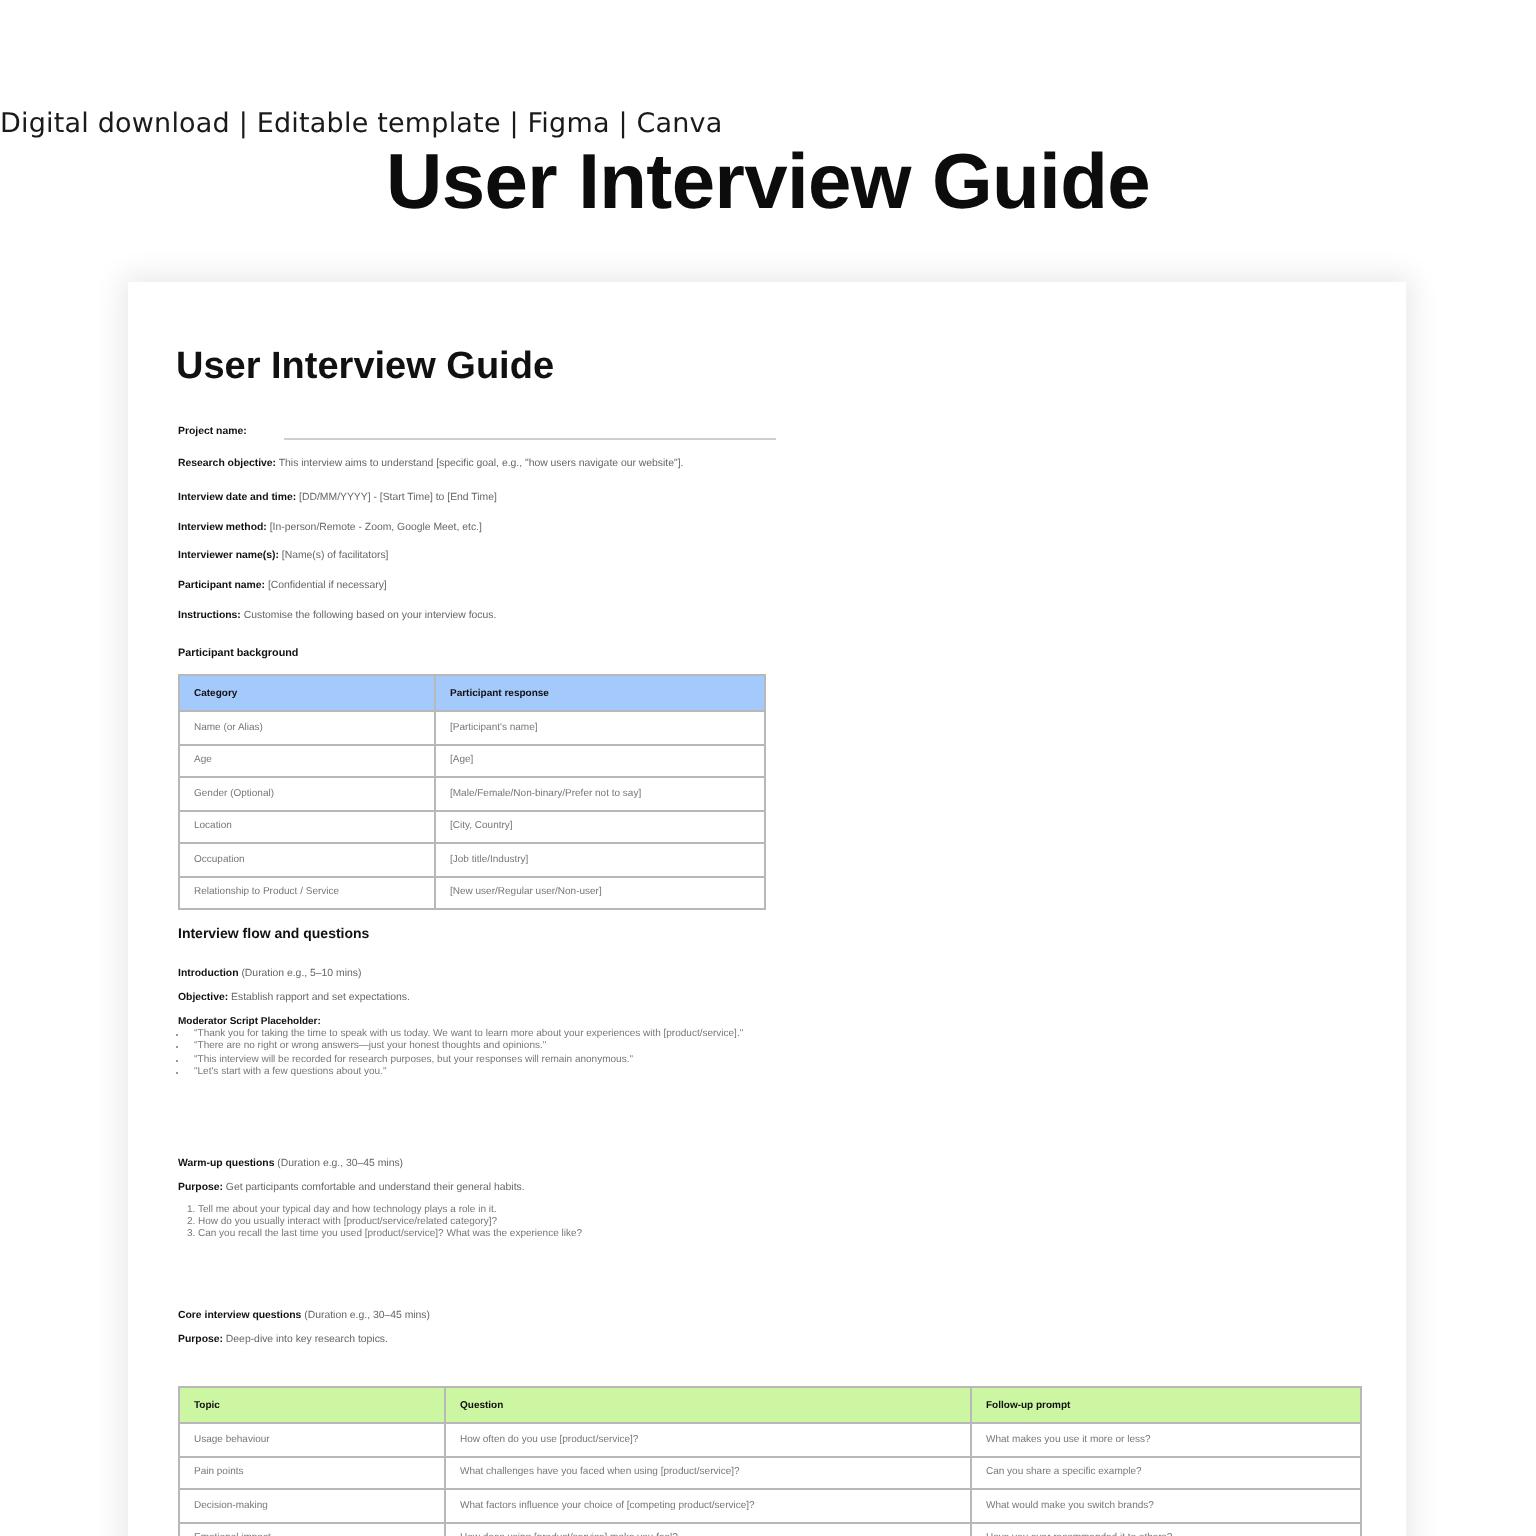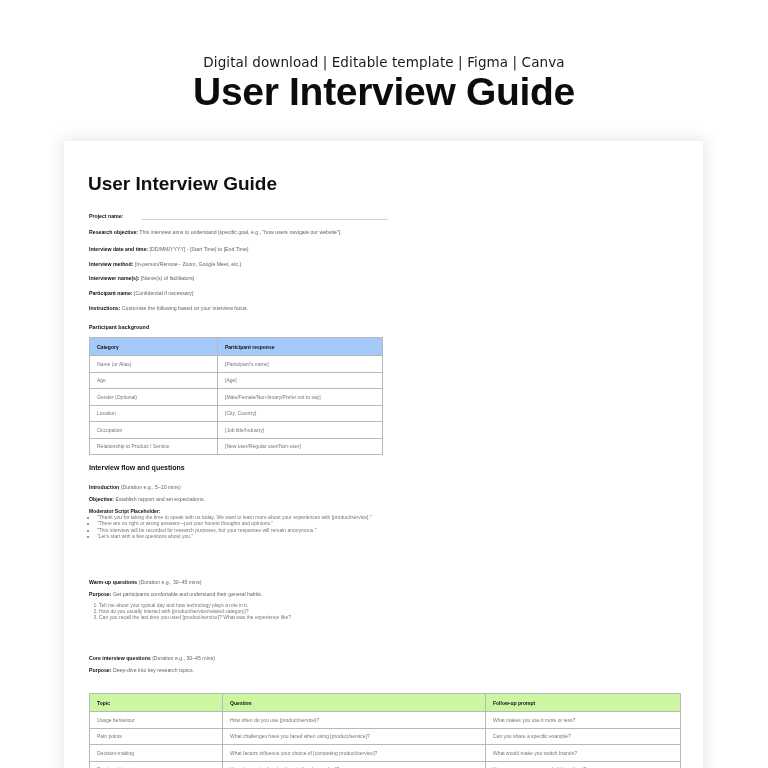--- a/index.html
+++ b/index.html
@@ -3,21 +3,21 @@
 <meta charset="utf-8">
 <style>
   html, body { margin:0; padding:0; }
   body {
     width:768px; height:768px; overflow:hidden; position:relative;
     background:#ffffff;
     font-family:"Liberation Sans", "DejaVu Sans", sans-serif;
     color:#111;
   }
   .hero-sub {
-    position:absolute; top:54px; left:0; width:768px; text-align:center;
+    position:absolute; top:54px; left:0; width:768px; 
     font-family:"DejaVu Sans", sans-serif; font-size:13.5px; color:#1a1a1a; letter-spacing:0.1px;
   }
   .hero-title {
     position:absolute; top:70px; left:0; width:768px; text-align:center;
     font-family:"Liberation Sans", sans-serif; font-weight:bold; font-size:39px; color:#0c0c0c; letter-spacing:-0.3px;
   }
   .sheet {
     position:absolute; left:64px; top:141px; width:639px; height:700px;
     background:#fff;
     box-shadow: 0 0 14px 3px rgba(0,0,0,0.09);

